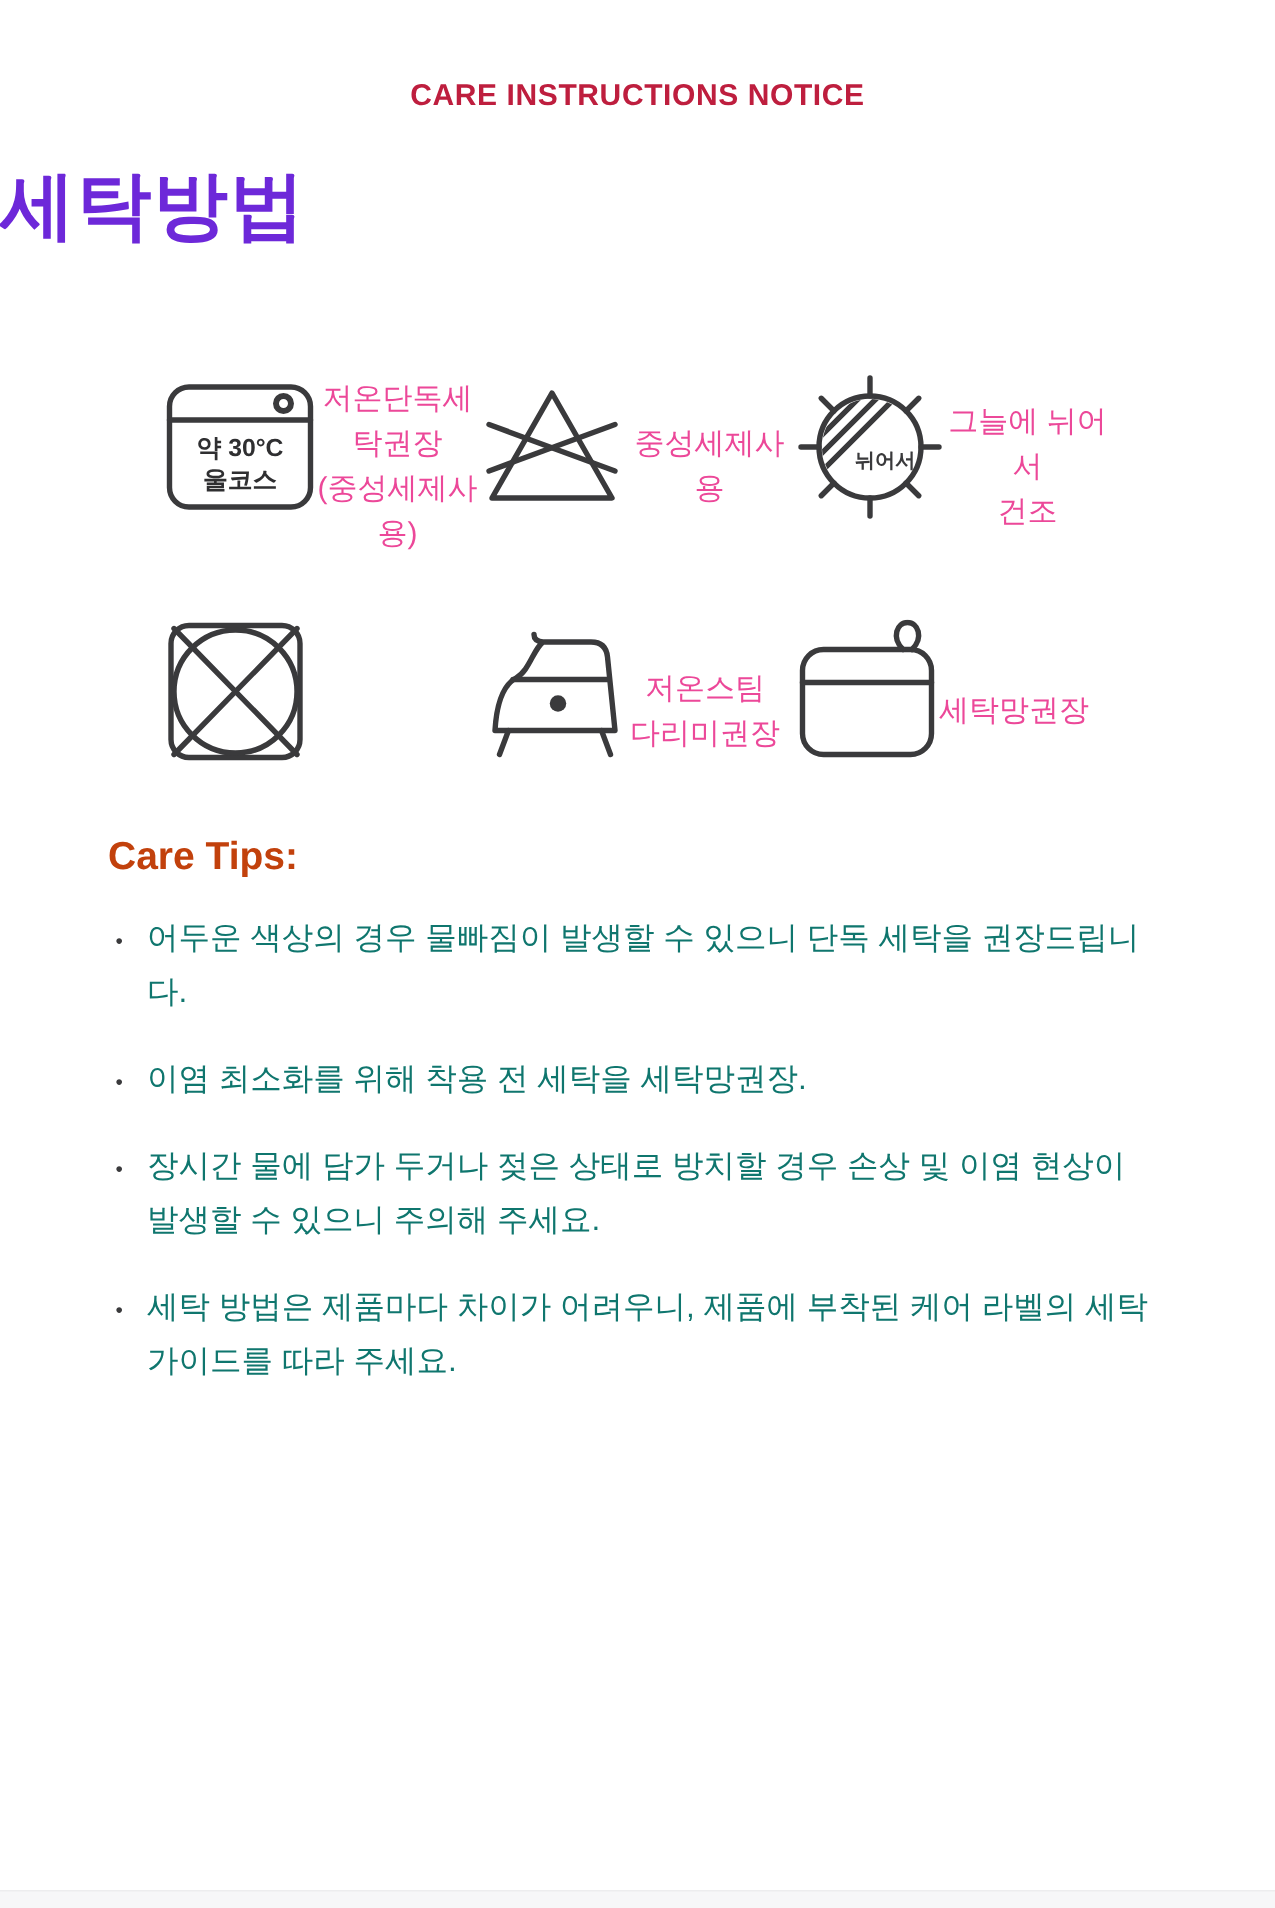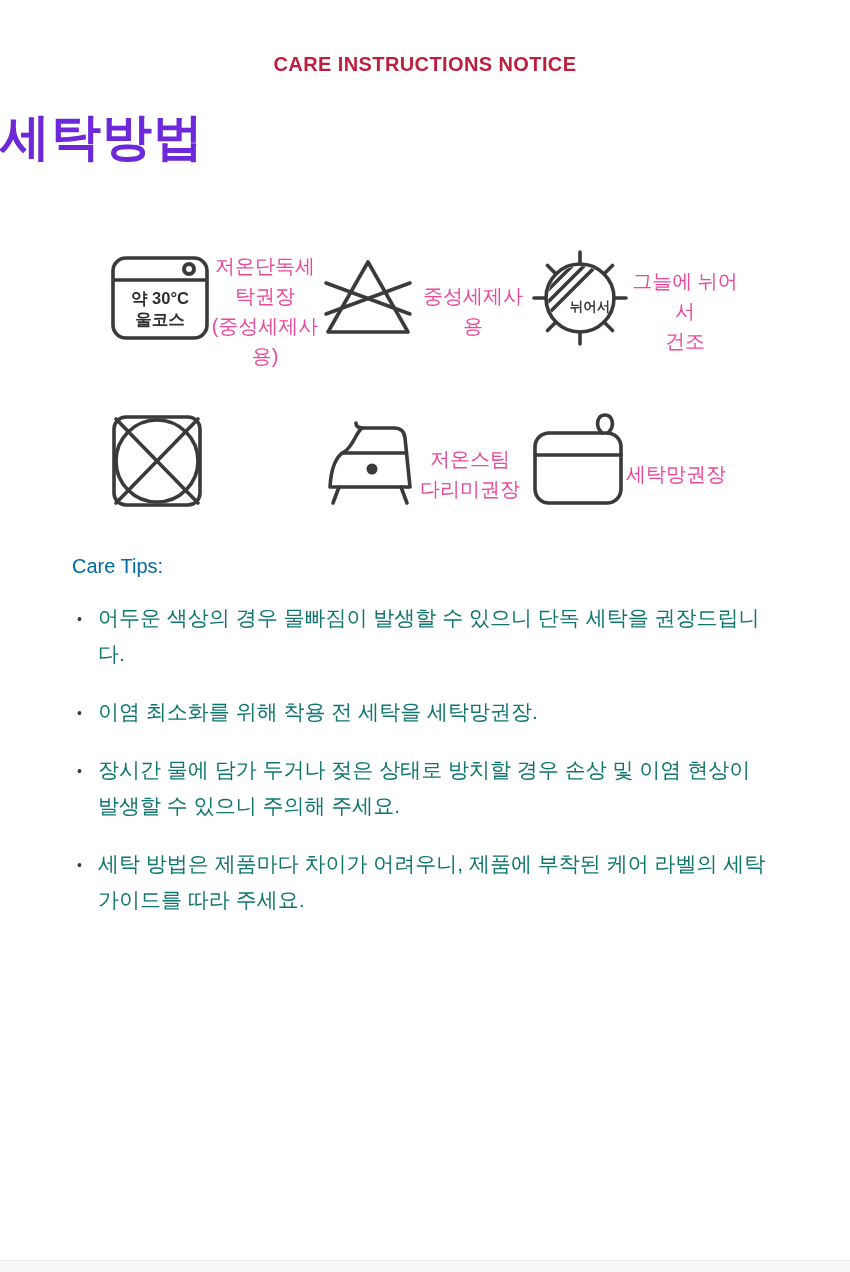--- a/index.html
+++ b/index.html
@@ -54,21 +54,21 @@
     stroke-linecap: round;
     stroke-linejoin: round;
   }
   .fillshape { fill: #3A3A3C; stroke: none; }
   .svg-label {
     fill: #2f2f31;
     font-family: "Liberation Sans", "DejaVu Sans", sans-serif;
     font-weight: 700;
   }
   .tips { margin: 46px 60px 0 72px; }
-  .tips-heading { font-size: 20px; font-weight: 400; color: #0369a1; }
+  .tips-heading { font-size: 26px; font-weight: 700; color: #c2410c; }
   .tips-list { list-style: none; margin-top: 12px; }
   .tips-list li {
     position: relative;
     margin-top: 22px;
     padding-left: 26px;
     max-width: 700px;
     font-size: 21px;
     line-height: 36px;
     color: #0f766e;
     word-break: normal;

